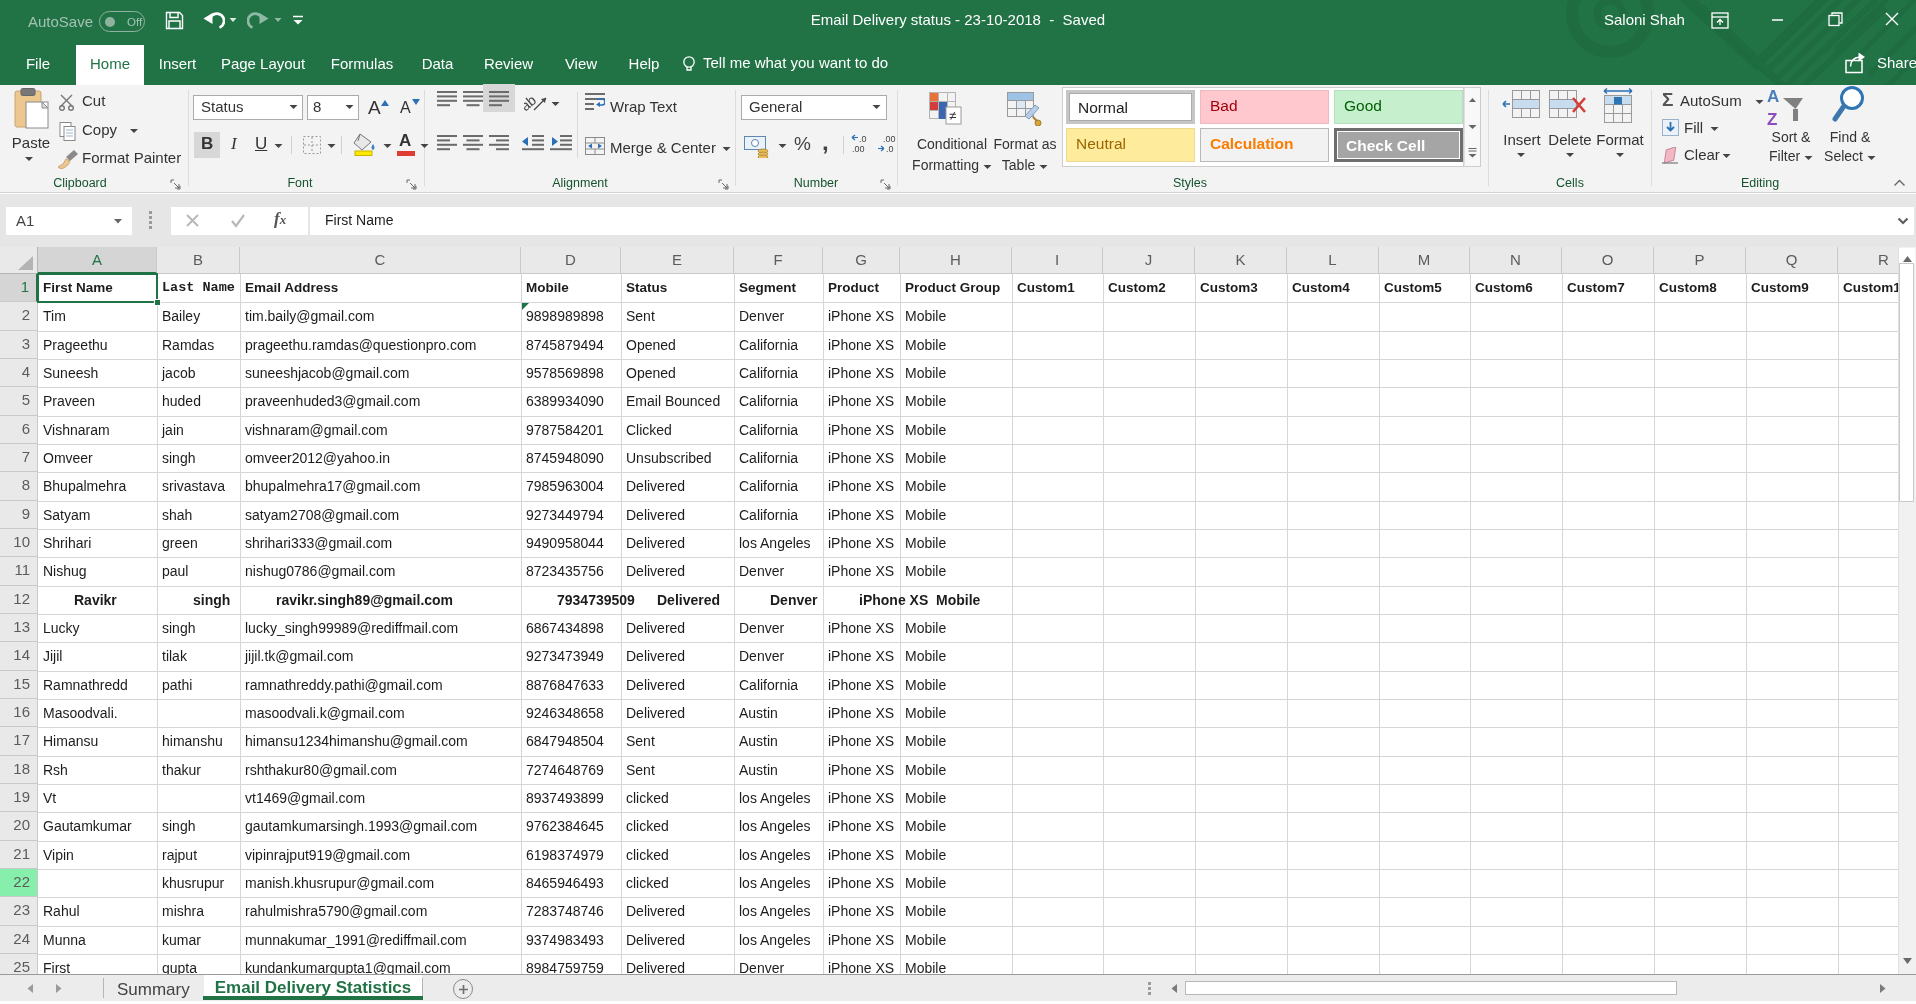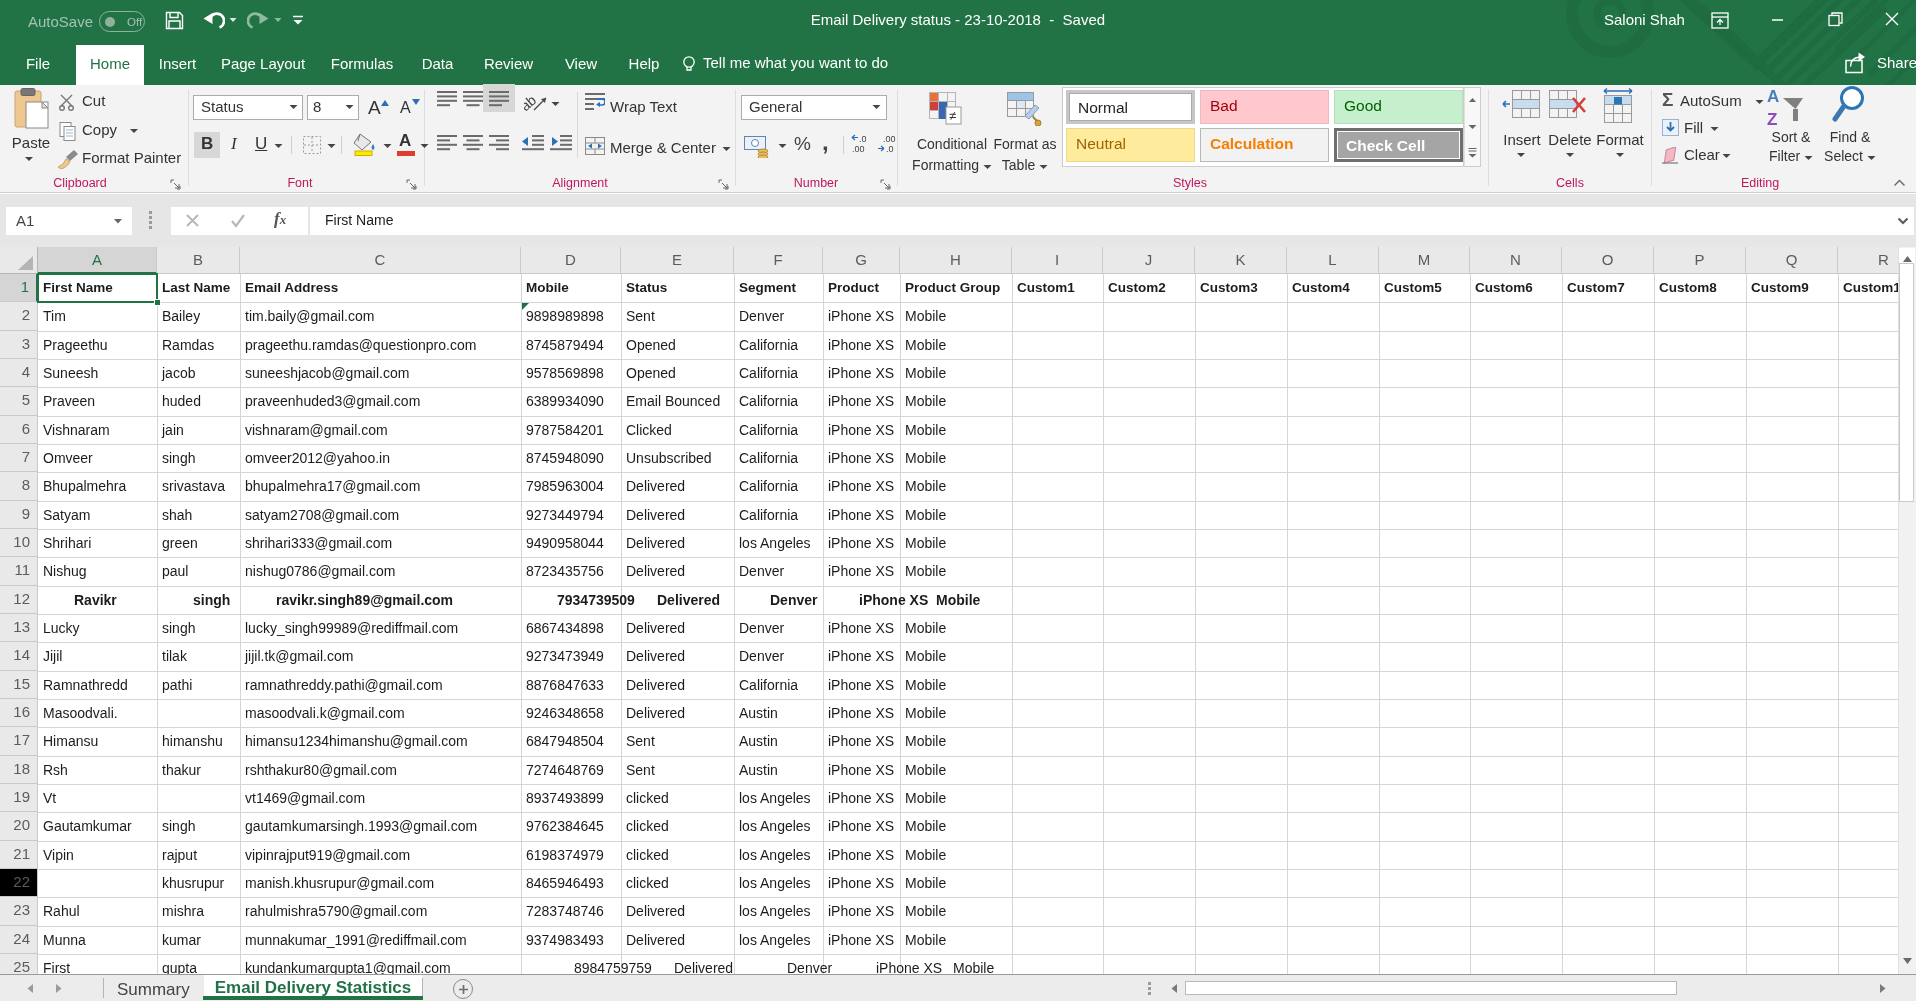--- a/index.html
+++ b/index.html
@@ -1,21 +1,21 @@
 <!DOCTYPE html>
 <html><head><meta charset="utf-8"><style>
 *{margin:0;padding:0;box-sizing:border-box;}
 html,body{width:1916px;height:1004px;overflow:hidden;background:#fff;
  font-family:"Liberation Sans",sans-serif;-webkit-font-smoothing:antialiased;}
 .abs{position:absolute;}
 #app{position:relative;width:1916px;height:1004px;}
 .ttxt{color:#fff;font-size:15px;}
 .tab{position:absolute;top:45px;height:40px;line-height:38px;color:#fff;font-size:15px;text-align:center;}
 .sep{position:absolute;top:90px;height:96px;width:1px;background:#dcdcdc;}
-.glabel{position:absolute;top:176px;font-size:12.5px;color:#be185d;text-align:center;}
+.glabel{position:absolute;top:176px;font-size:12.5px;color:#14532d;text-align:center;}
 .rtxt{font-size:15px;color:#333;}
 .cmb{position:absolute;background:#fff;border:1px solid #ababab;}
 .cellrow{position:absolute;left:38px;display:flex;color:#1c1c1c;font-size:14px;}
 .cellrow div{flex:0 0 auto;padding-left:5px;white-space:nowrap;overflow:hidden;line-height:28.3px;}
 .colhdr{position:absolute;top:247px;height:27px;line-height:26px;text-align:center;font-size:15px;color:#5c5c5c;background:#e9e9e9;border-right:1px solid #c9c9c9;border-bottom:1px solid #c9c9c9;}
 .rowhdr{position:absolute;left:0;width:38px;text-align:right;padding-right:7px;font-size:15px;color:#5c5c5c;background:#e9e9e9;border-right:1px solid #c9c9c9;border-bottom:1px solid #c9c9c9;}
 </style></head><body>
 <div id="app">
 <div class="abs" style="left:0;top:0;width:1916px;height:85px;background:#217346;overflow:hidden;">
 <svg class="abs" style="left:1500px;top:0;" width="416" height="85" viewBox="0 0 416 85">
@@ -544,21 +544,21 @@
 <div class="rowhdr" style="top:585.74px;height:28.34px;line-height:26.34px;background:#e9e9e9;color:#5c5c5c;border-right:1px solid #c9c9c9;">12</div>
 <div class="rowhdr" style="top:614.08px;height:28.34px;line-height:26.34px;background:#e9e9e9;color:#5c5c5c;border-right:1px solid #c9c9c9;">13</div>
 <div class="rowhdr" style="top:642.42px;height:28.34px;line-height:26.34px;background:#e9e9e9;color:#5c5c5c;border-right:1px solid #c9c9c9;">14</div>
 <div class="rowhdr" style="top:670.76px;height:28.34px;line-height:26.34px;background:#e9e9e9;color:#5c5c5c;border-right:1px solid #c9c9c9;">15</div>
 <div class="rowhdr" style="top:699.10px;height:28.34px;line-height:26.34px;background:#e9e9e9;color:#5c5c5c;border-right:1px solid #c9c9c9;">16</div>
 <div class="rowhdr" style="top:727.44px;height:28.34px;line-height:26.34px;background:#e9e9e9;color:#5c5c5c;border-right:1px solid #c9c9c9;">17</div>
 <div class="rowhdr" style="top:755.78px;height:28.34px;line-height:26.34px;background:#e9e9e9;color:#5c5c5c;border-right:1px solid #c9c9c9;">18</div>
 <div class="rowhdr" style="top:784.12px;height:28.34px;line-height:26.34px;background:#e9e9e9;color:#5c5c5c;border-right:1px solid #c9c9c9;">19</div>
 <div class="rowhdr" style="top:812.46px;height:28.34px;line-height:26.34px;background:#e9e9e9;color:#5c5c5c;border-right:1px solid #c9c9c9;">20</div>
 <div class="rowhdr" style="top:840.80px;height:28.34px;line-height:26.34px;background:#e9e9e9;color:#5c5c5c;border-right:1px solid #c9c9c9;">21</div>
-<div class="rowhdr" style="top:869.14px;height:28.34px;line-height:26.34px;background:#000000;color:#5c5c5c;border-right:1px solid #c9c9c9;">22</div>
+<div class="rowhdr" style="top:869.14px;height:28.34px;line-height:26.34px;background:#86efac;color:#5c5c5c;border-right:1px solid #c9c9c9;">22</div>
 <div class="rowhdr" style="top:897.48px;height:28.34px;line-height:26.34px;background:#e9e9e9;color:#5c5c5c;border-right:1px solid #c9c9c9;">23</div>
 <div class="rowhdr" style="top:925.82px;height:28.34px;line-height:26.34px;background:#e9e9e9;color:#5c5c5c;border-right:1px solid #c9c9c9;">24</div>
 <div class="rowhdr" style="top:954.16px;height:28.34px;line-height:26.34px;background:#e9e9e9;color:#5c5c5c;border-right:1px solid #c9c9c9;">25</div>
 <div class="abs" style="left:157px;top:274.0px;width:1px;height:708.50px;background:#d6d6d6;"></div>
 <div class="abs" style="left:240px;top:274.0px;width:1px;height:708.50px;background:#d6d6d6;"></div>
 <div class="abs" style="left:521px;top:274.0px;width:1px;height:708.50px;background:#d6d6d6;"></div>
 <div class="abs" style="left:621px;top:274.0px;width:1px;height:708.50px;background:#d6d6d6;"></div>
 <div class="abs" style="left:734px;top:274.0px;width:1px;height:708.50px;background:#d6d6d6;"></div>
 <div class="abs" style="left:823px;top:274.0px;width:1px;height:708.50px;background:#d6d6d6;"></div>
 <div class="abs" style="left:900px;top:274.0px;width:1px;height:708.50px;background:#d6d6d6;"></div>
@@ -593,21 +593,21 @@
 <div class="abs" style="left:38px;top:784.12px;width:1860px;height:1px;background:#d6d6d6;"></div>
 <div class="abs" style="left:38px;top:812.46px;width:1860px;height:1px;background:#d6d6d6;"></div>
 <div class="abs" style="left:38px;top:840.80px;width:1860px;height:1px;background:#d6d6d6;"></div>
 <div class="abs" style="left:38px;top:869.14px;width:1860px;height:1px;background:#d6d6d6;"></div>
 <div class="abs" style="left:38px;top:897.48px;width:1860px;height:1px;background:#d6d6d6;"></div>
 <div class="abs" style="left:38px;top:925.82px;width:1860px;height:1px;background:#d6d6d6;"></div>
 <div class="abs" style="left:38px;top:954.16px;width:1860px;height:1px;background:#d6d6d6;"></div>
 <div class="abs" style="left:38px;top:982.50px;width:1860px;height:1px;background:#d6d6d6;"></div>
 <div class="cellrow" style="top:274.00px;height:28.34px;font-weight:bold;font-size:13.5px;">
       <div style="width:119px;">First Name</div>
-      <div style="width:83px;">Last Name</div>
+      <div style="width:83px;font-family:Liberation Mono, monospace;">Last Name</div>
       <div style="width:281px;">Email Address</div>
       <div style="width:100px;">Mobile</div>
       <div style="width:113px;">Status</div>
       <div style="width:89px;">Segment</div>
       <div style="width:77px;">Product</div>
       <div style="width:112px;">Product Group</div>
       <div style="width:91px;">Custom1</div>
       <div style="width:92px;">Custom2</div>
       <div style="width:92px;">Custom3</div>
       <div style="width:92px;">Custom4</div>
@@ -845,21 +845,21 @@
       <div style="width:100px;">9374983493</div>
       <div style="width:113px;">Delivered</div>
       <div style="width:89px;">los Angeles</div>
       <div style="width:77px;">iPhone XS</div>
       <div style="width:112px;">Mobile</div>
     </div>
 <div class="cellrow" style="top:954.16px;height:28.34px;font-weight:normal;font-size:14px;">
       <div style="width:119px;">First</div>
       <div style="width:83px;">gupta</div>
       <div style="width:281px;">kundankumargupta1@gmail.com</div>
-      <div style="width:100px;margin-left:48px;">8984759759</div>
+      <div style="width:100px;">8984759759</div>
       <div style="width:113px;">Delivered</div>
       <div style="width:89px;">Denver</div>
       <div style="width:77px;">iPhone XS</div>
       <div style="width:112px;">Mobile</div>
     </div>
 <svg class="abs" style="left:522px;top:303.34px;" width="7" height="7" viewBox="0 0 7 7">
       <path d="M0,0 L7,0 L0,7 z" fill="#1e7145"></path>
     </svg>
 <div class="abs" style="left:37px;top:273.0px;width:121px;height:30.34px;border:2px solid #217346;"></div>
 <div class="abs" style="left:154px;top:299.34px;width:7px;height:7px;background:#217346;border:1px solid #fff;"></div>

